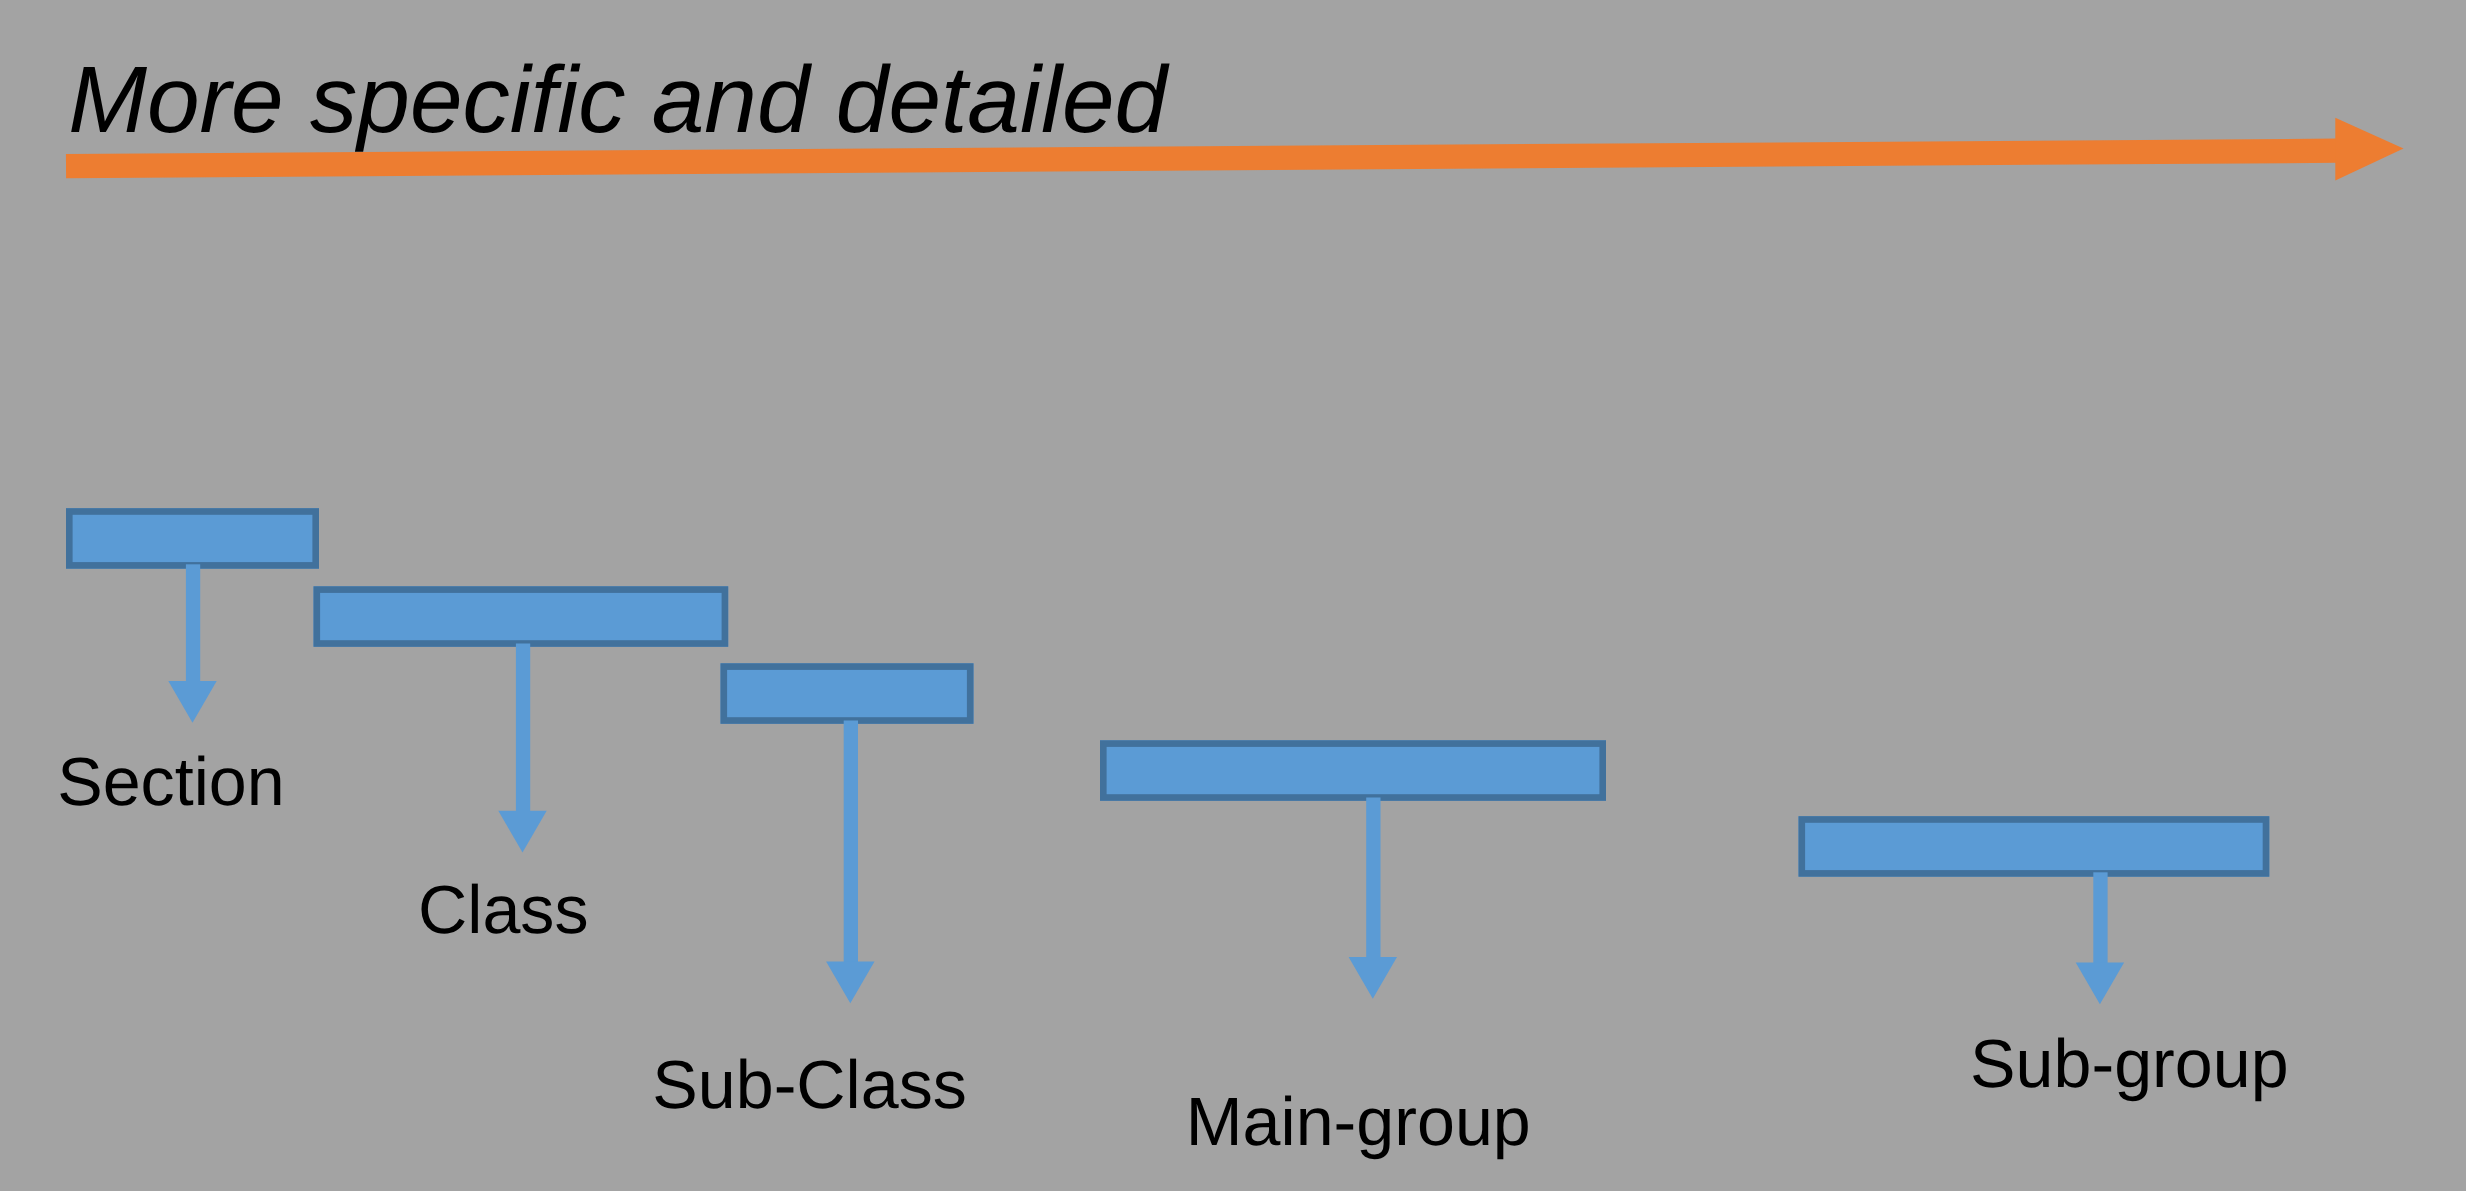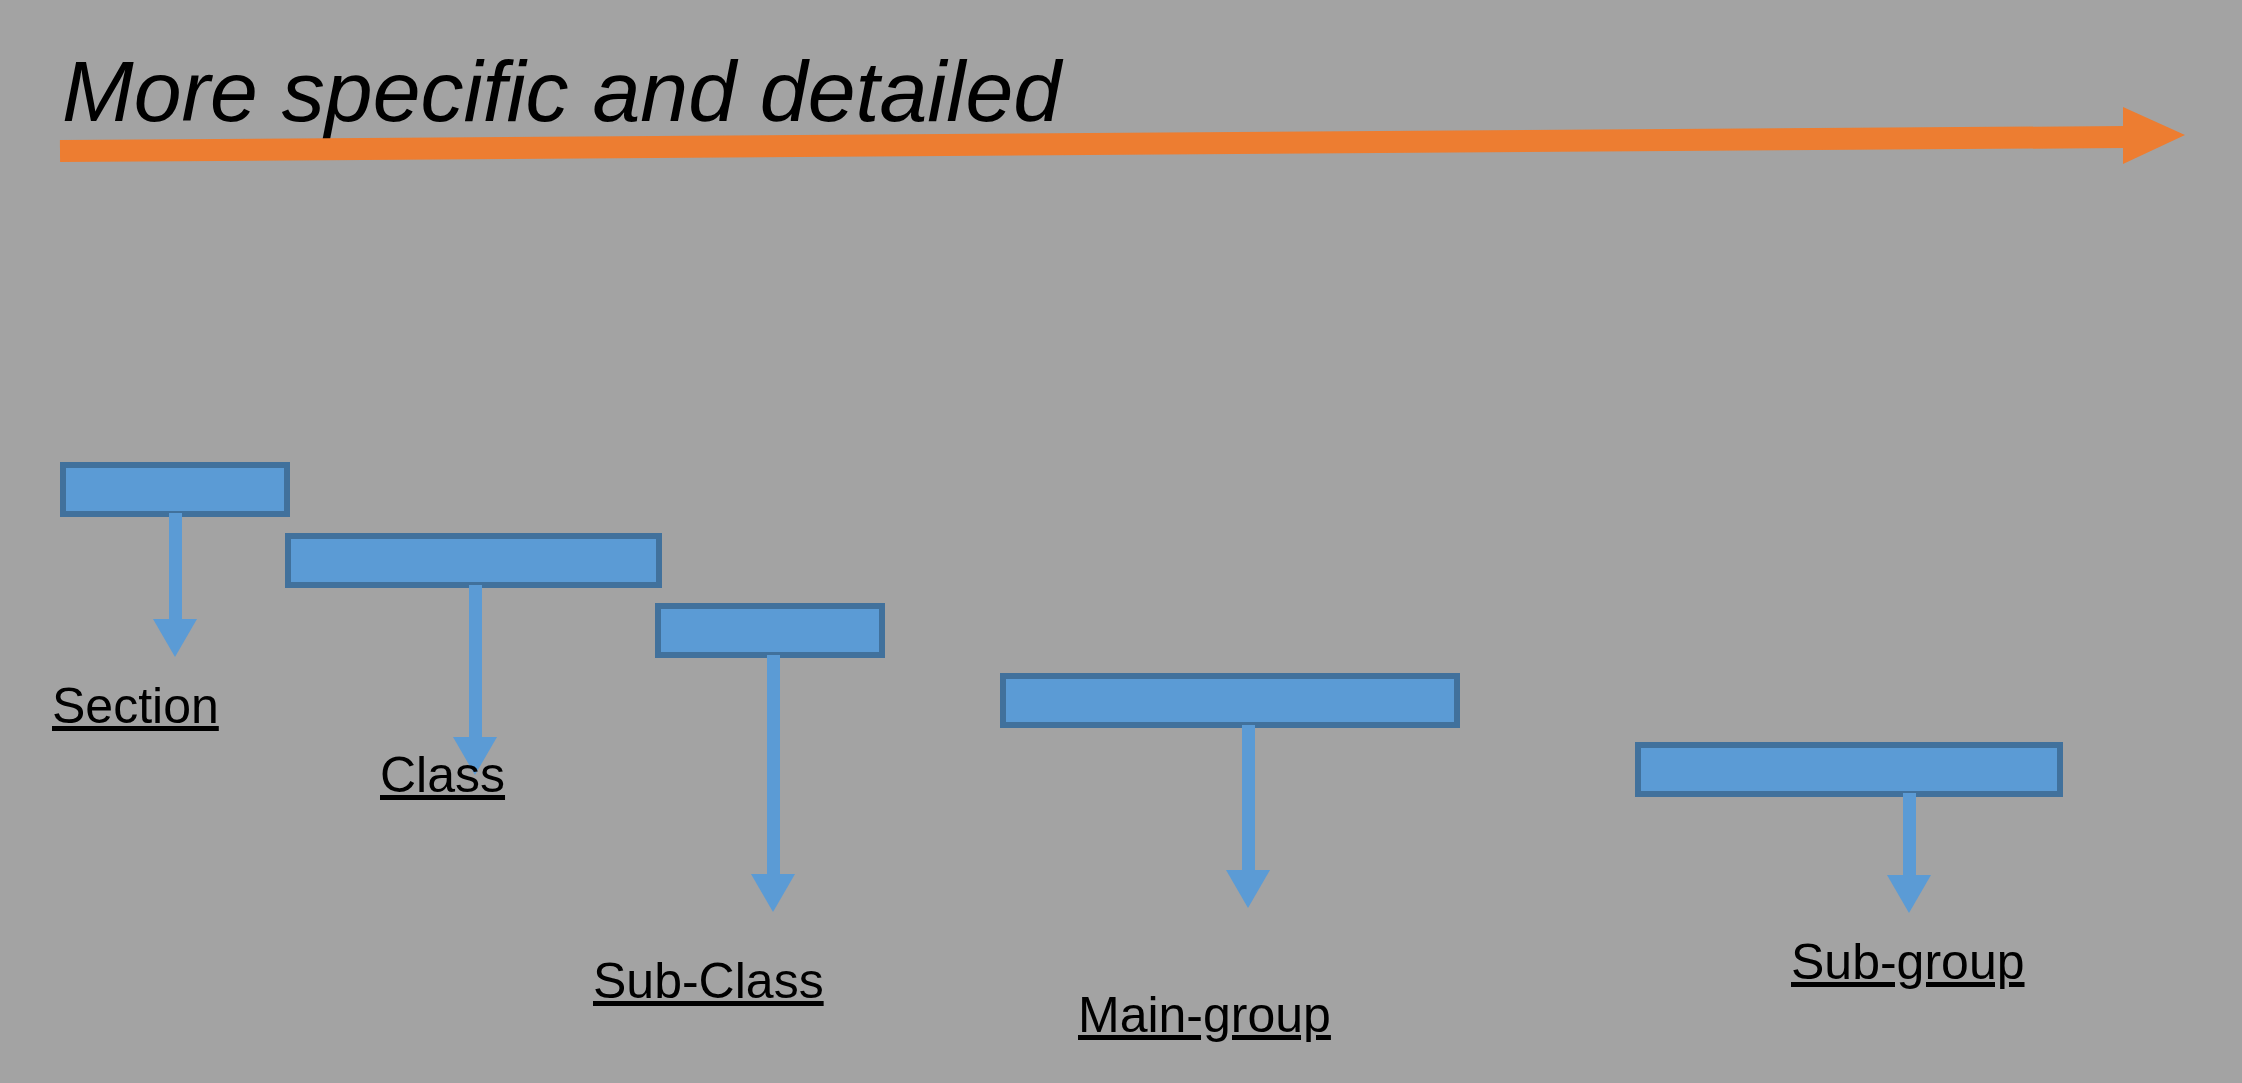--- a/index.html
+++ b/index.html
@@ -81,28 +81,27 @@
   .stem3 { left:  767px; top: 655px; height: 220px; }
   .head3 { left:  751px; top: 874px; }
   .stem4 { left: 1242px; top: 725px; height: 146px; }
   .head4 { left: 1226px; top: 870px; }
   .stem5 { left: 1903px; top: 793px; height: 83px;  }
   .head5 { left: 1887px; top: 875px; }
 
   
   .lvl-label {
     position: absolute;
-    font-size: 50px;
+    font-size: 62px;
     line-height: 1;
     color: #000000;
     white-space: nowrap;
-    text-decoration: underline;
   }
   .lab1 { left:   52px; top: 681px; }
-  .lab2 { left:  380px; top: 750px; }
+  .lab2 { left:  380px; top: 797px; }
   .lab3 { left:  593px; top: 956px; }
   .lab4 { left: 1078px; top: 990px; }
   .lab5 { left: 1791px; top: 937px; }
 </style>
 </head>
 <body>
 
 <div id="canvas">
 
   <div class="caption">More specific and detailed</div>

